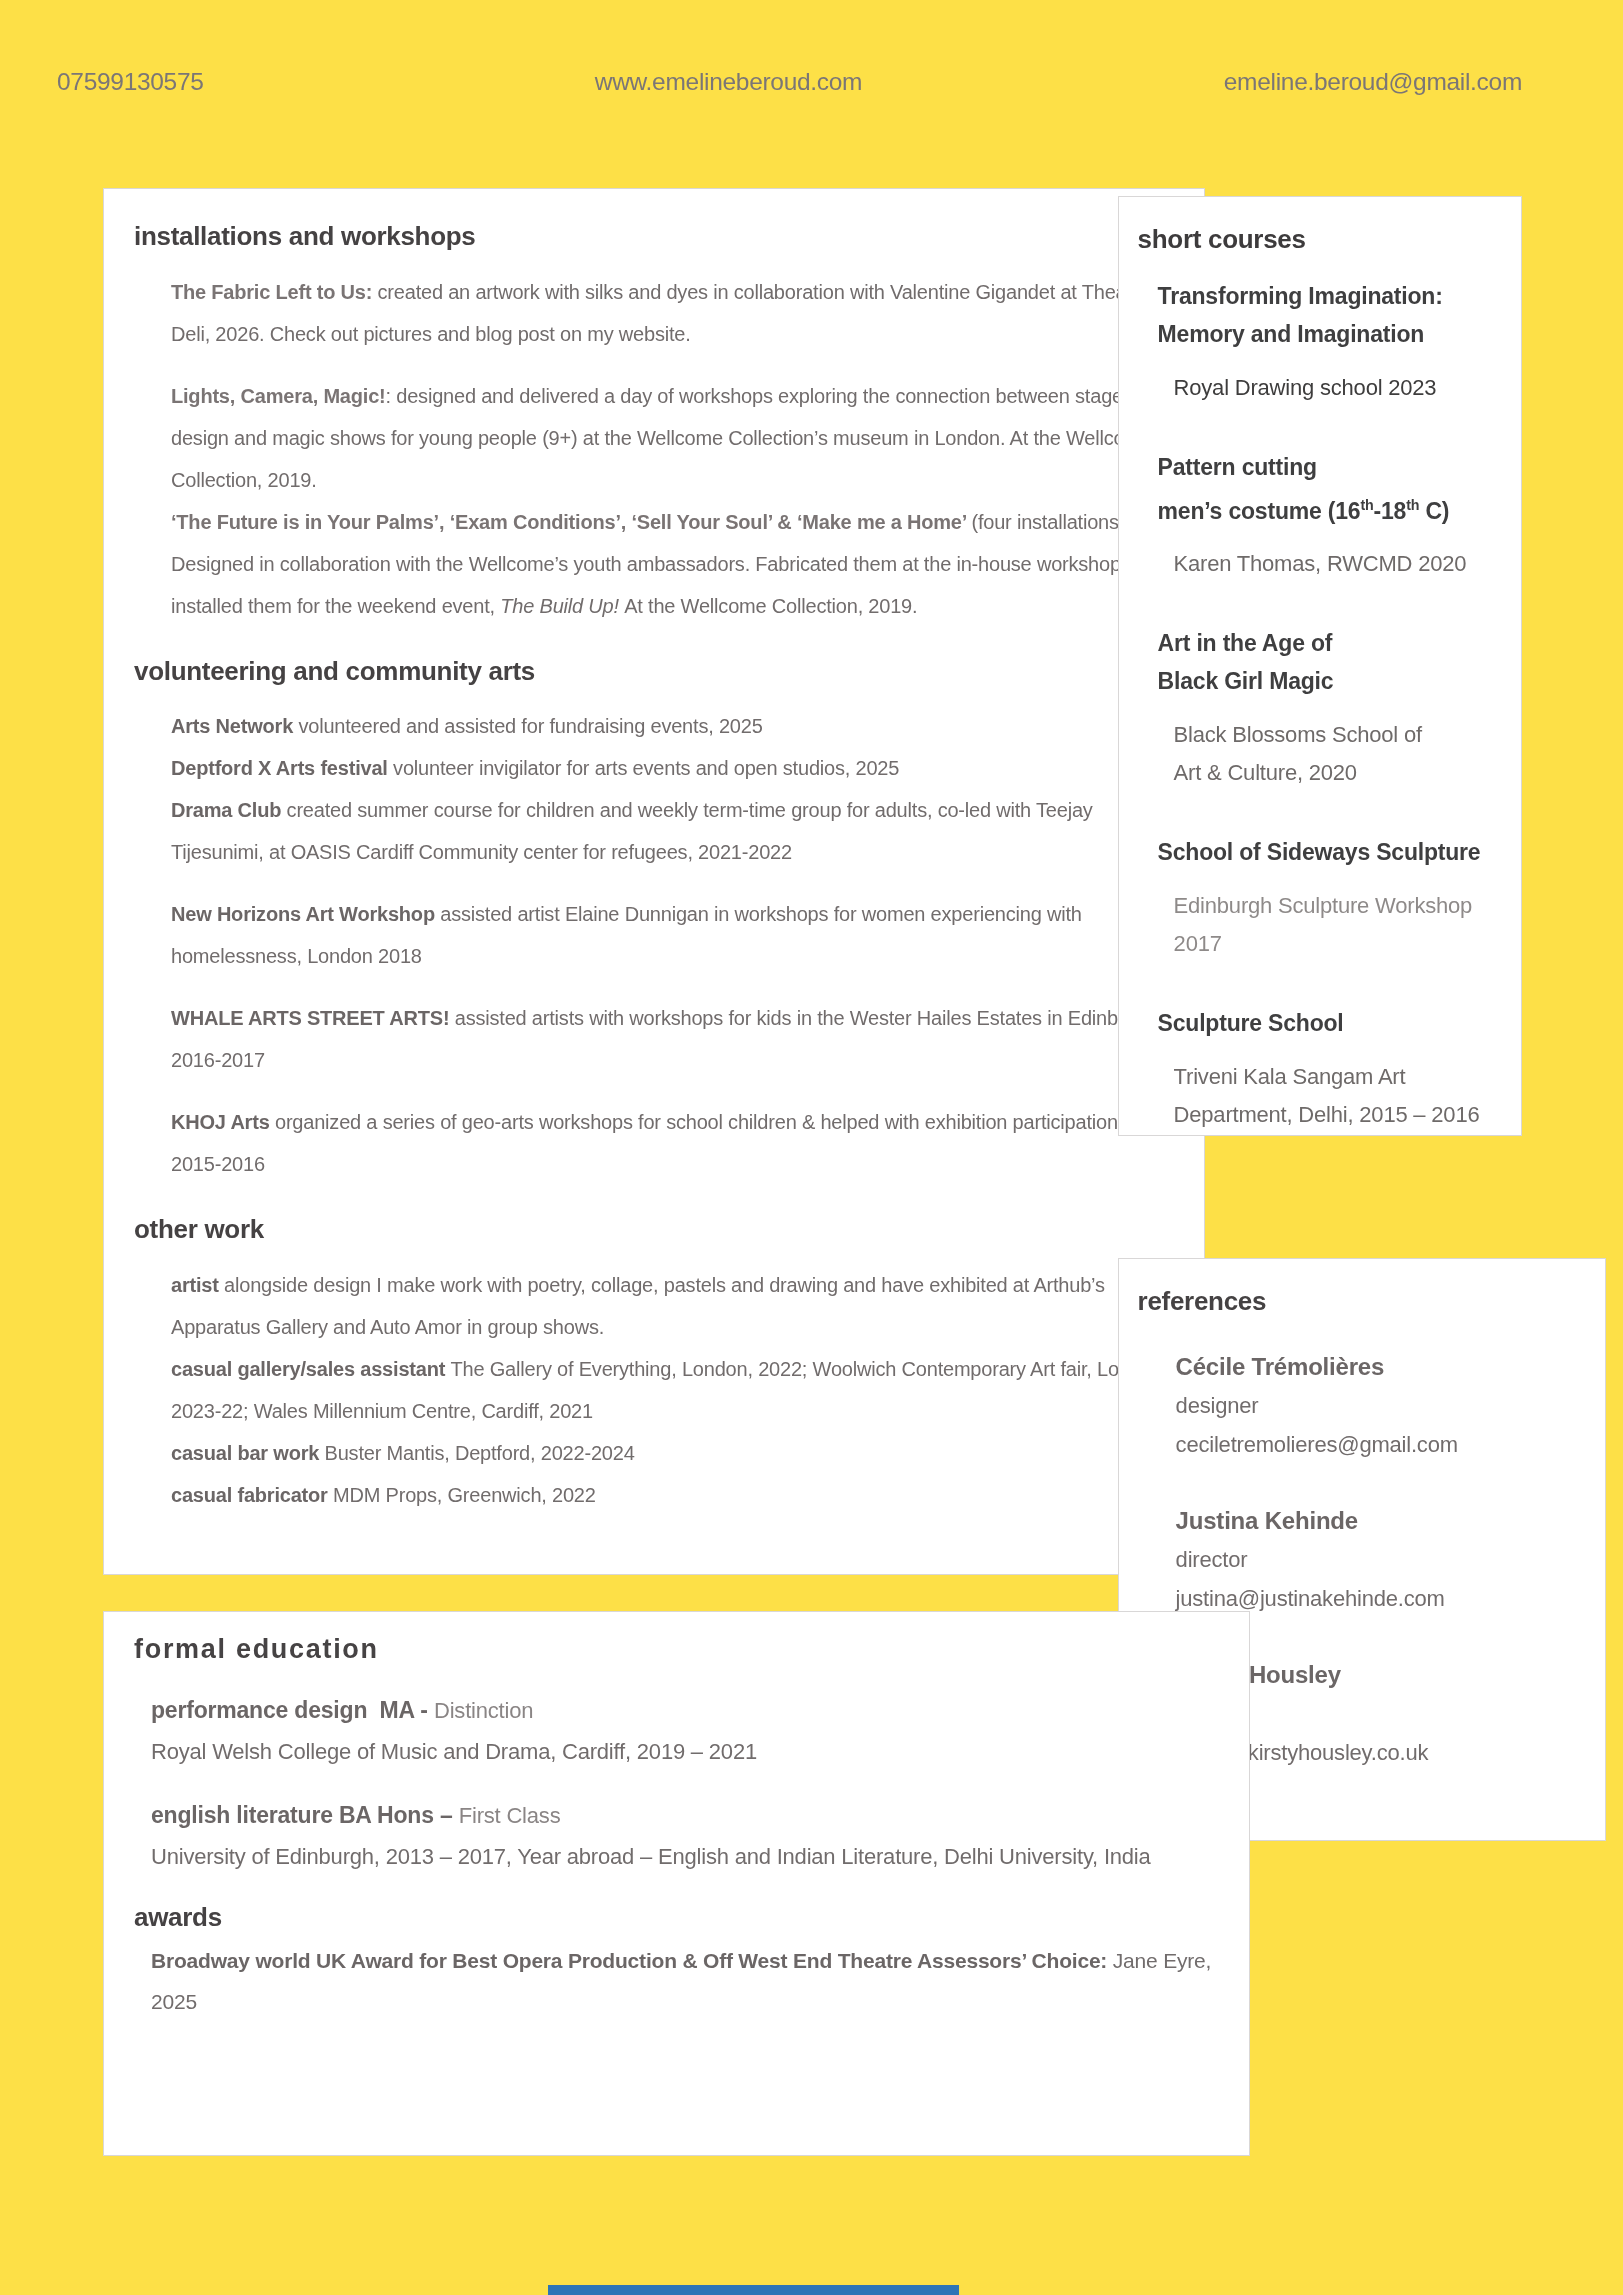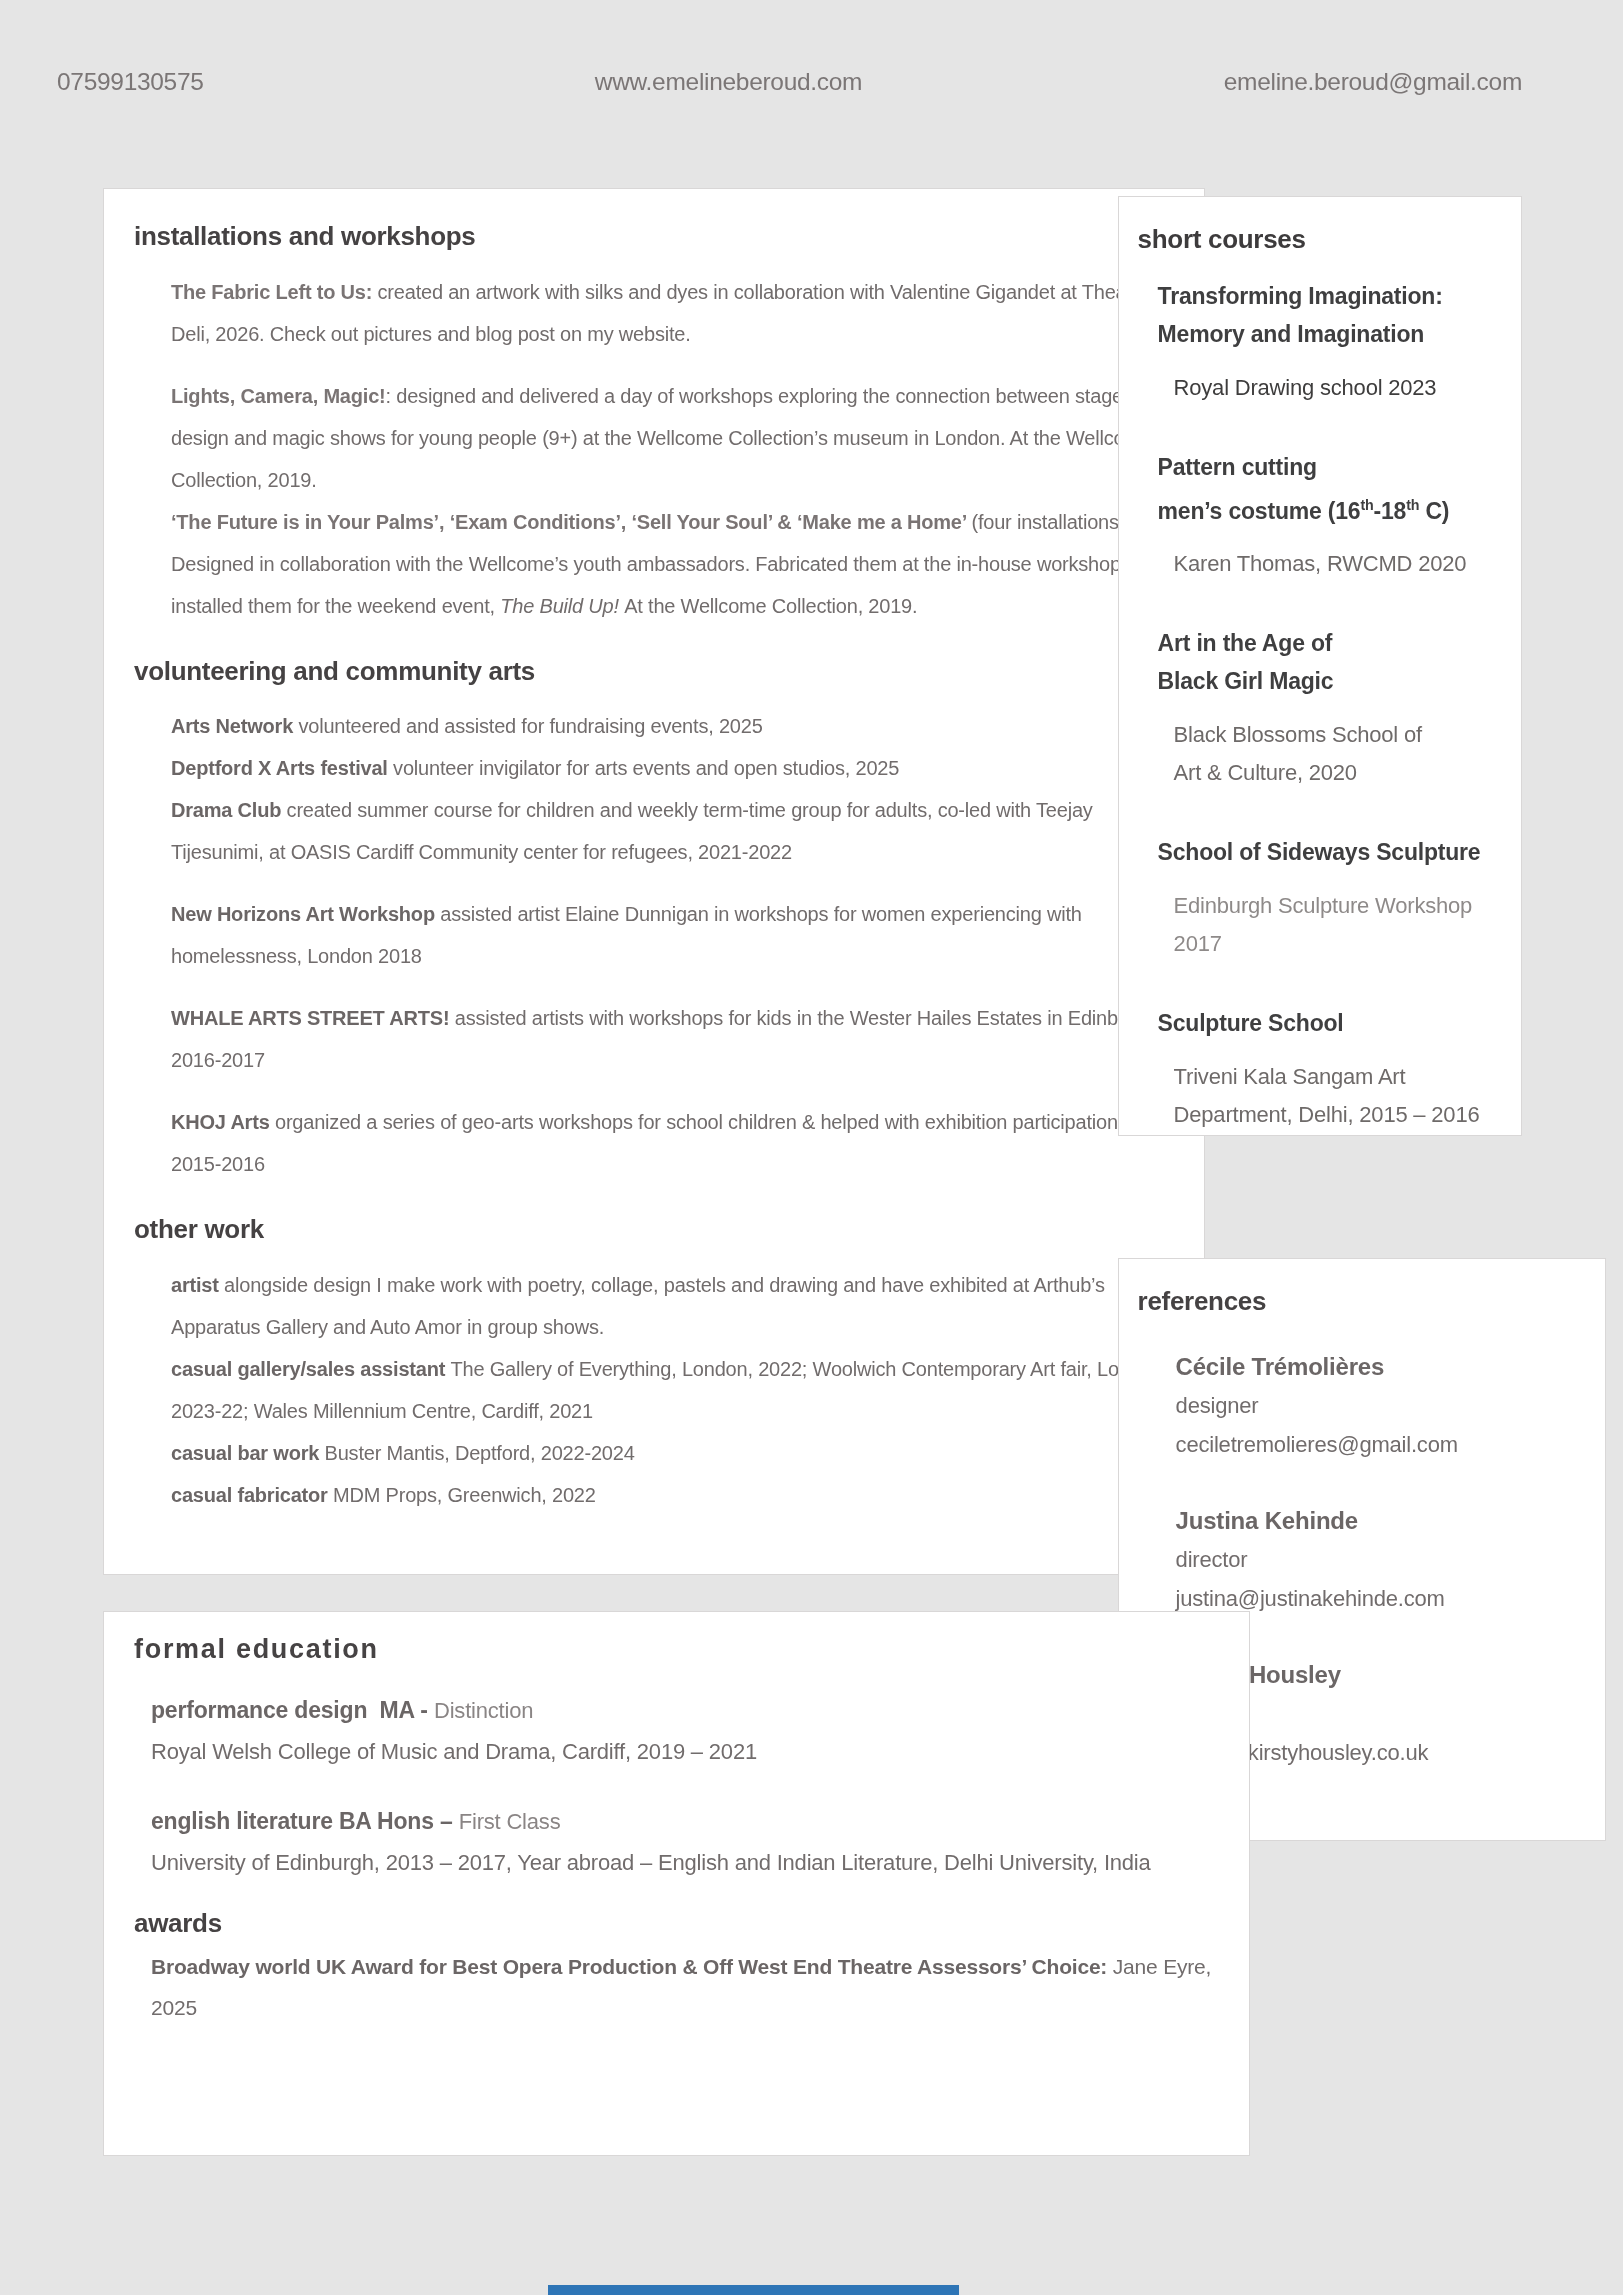--- a/index.html
+++ b/index.html
@@ -1,21 +1,21 @@
 <!DOCTYPE html>
 <html style="font-size:13.5px"><head>
 <meta charset="utf-8">
 <style>
   html,body{margin:0;padding:0;background:#ffffff;}
   body{
     font-family:"Liberation Sans","DejaVu Sans",sans-serif;
     width:1623px; height:2295px; position:relative;
     color:#716c6c;
   }
-  .page{position:absolute;inset:0;background:#e5e5e5;overflow:hidden;}
+  .page{position:absolute;inset:0;background:#fde047;overflow:hidden;}
 
   
   .hdr-phone,.hdr-site,.hdr-email{
     position:absolute;top:68px;font-size:24.5px;color:#7b7676;letter-spacing:-0.3px;
   }
   .hdr-phone{left:57px;}
   .hdr-site{left:475px;width:507px;text-align:center;}
   .hdr-email{right:101px;text-align:right;}
 
   
@@ -54,21 +54,21 @@
   
   .box-refs h2{color:#454243;margin:6.8px 0 30px 0;}
   .ref{margin:0 0 0 38px;}
   .ref + .ref{margin-top:37px;}
   .ref-name{margin:0;font-size:24px;line-height:39px;font-weight:700;color:#6b6666;letter-spacing:-0.2px;}
   .ref-role,.ref-email{margin:0;font-size:22px;line-height:39px;color:#716c6c;letter-spacing:-0.2px;}
 
   
   .box-edu h2.edu-h{font-size:27px;letter-spacing:1.7px;color:#464344;margin:10px 0 25px 0;}
   .edu-item{margin:0 0 0 17px;}
-  .edu-item + .edu-item{margin-top:29px;}
+  .edu-item + .edu-item{margin-top:23px;}
   .edu-line1{margin:0;font-size:22px;line-height:41px;color:#8a8585;white-space:pre-line;letter-spacing:-0.2px;}
   .edu-line1 .r-b{font-size:23px;color:#6b6666;}
   .edu-line2{margin:0;font-size:22px;line-height:41px;color:#716c6c;letter-spacing:-0.2px;}
   h2.awards-h{margin:25px 0 6.8px 0;color:#454243;}
   .award{margin:0 0 0 17px;font-size:21px;line-height:41px;color:#716c6c;white-space:pre-line;letter-spacing:-0.2px;}
   .award .r-b{color:#6b6666;}
 
   
   .accent-bar{position:absolute;left:548px;bottom:0;width:411px;height:10px;}
 </style>

